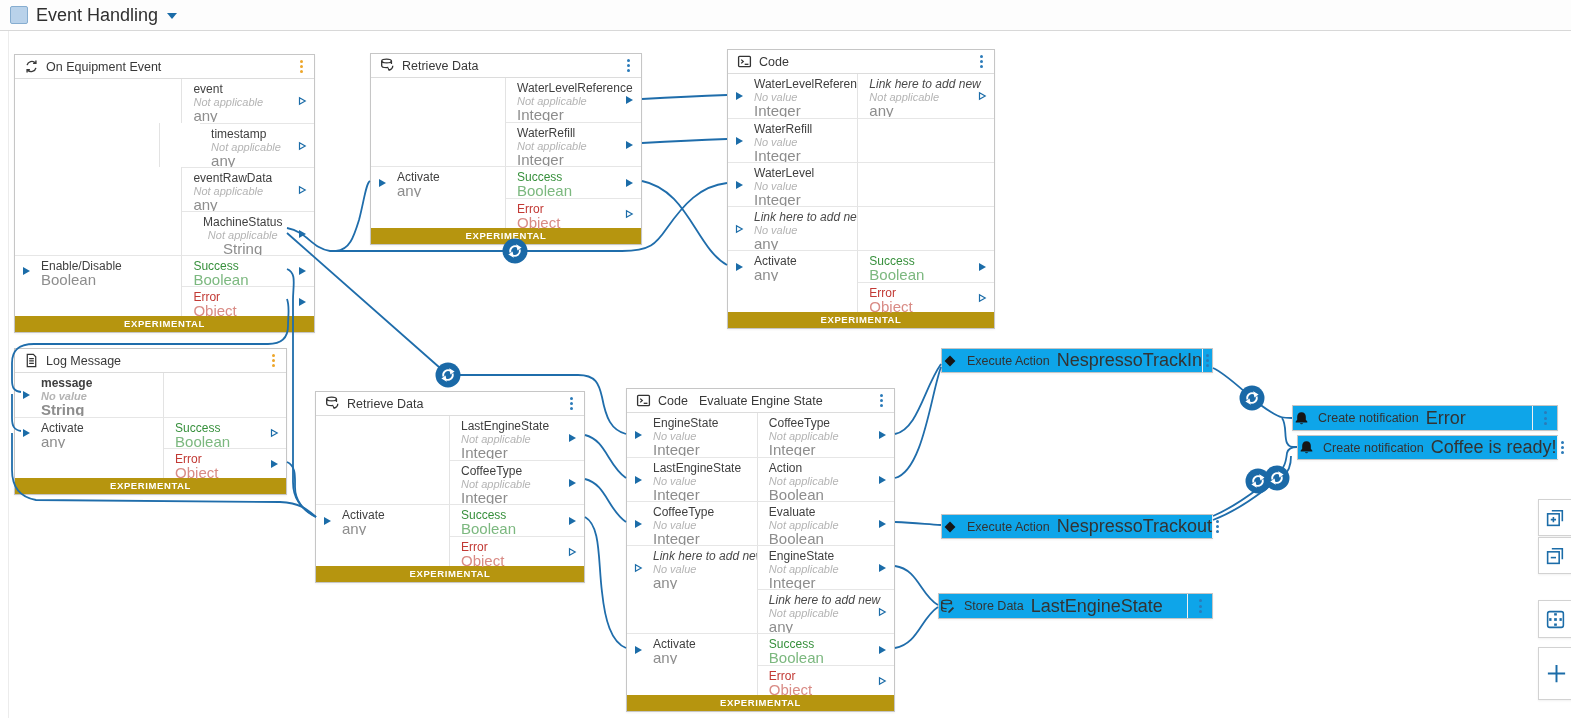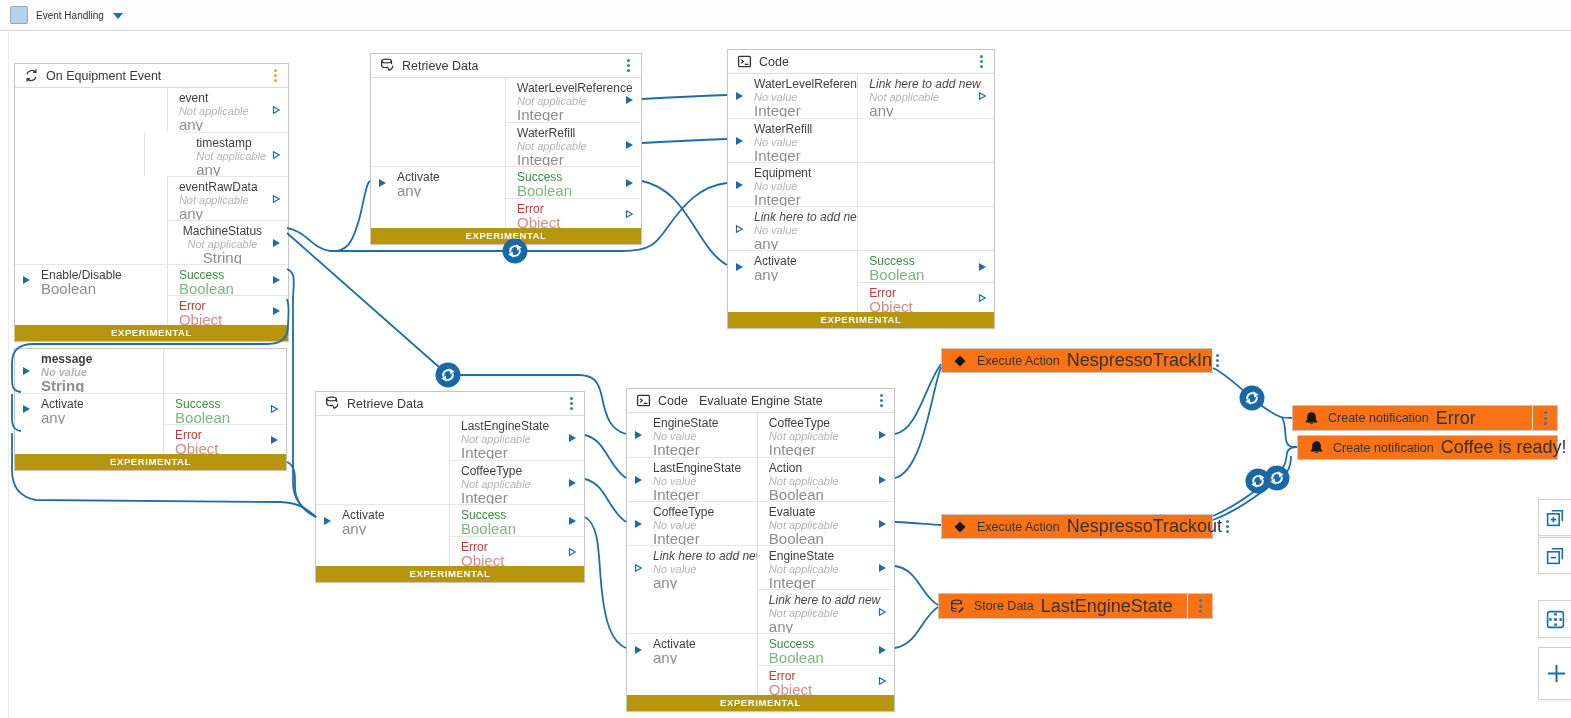--- a/index.html
+++ b/index.html
@@ -7,21 +7,21 @@
     width:1571px;height:718px;position:relative;overflow:hidden;
     background:#ffffff;font-family:"Liberation Sans","DejaVu Sans",sans-serif;
     -webkit-font-smoothing:antialiased;
   }
   
   .topbar{
     position:absolute;left:0;top:0;width:100%;height:30px;background:#fdfdfd;
     border-bottom:1px solid #d8d8d8;display:flex;align-items:center;z-index:6;
   }
   .thumb{width:18px;height:18px;margin-left:10px;background:#b9d2ea;border:1px solid #86add0;border-radius:2px;box-sizing:border-box;}
-  .flow-title{margin-left:8px;font-size:10px;color:#2f2f2f;}
+  .flow-title{margin-left:8px;font-size:18px;color:#2f2f2f;}
   .caret{width:0;height:0;margin-left:9px;margin-top:2px;border-left:5px solid transparent;border-right:5px solid transparent;border-top:6px solid #1b6ca8;cursor:pointer;}
   .left-rule{position:absolute;left:8px;top:31px;bottom:0;width:1px;background:#ececec;z-index:1;}
   
   #wires{position:absolute;left:0;top:0;z-index:3;pointer-events:none;}
   
   #node-layer{position:absolute;left:0;top:0;width:100%;height:100%;z-index:2;}
   .node{
     position:absolute;background:#fff;border:1px solid #c6c6c6;box-sizing:border-box;
     box-shadow:0 1px 2px rgba(0,0,0,.05);
   }
@@ -49,22 +49,22 @@
   .tone-success .tp{color:#7cb87f;}
   .tone-error .nm{color:#c23934;}
   .tone-error .tp{color:#d98b85;}
   .port{position:absolute;top:50%;transform:translateY(-50%);line-height:0;cursor:crosshair;}
   .pin{left:7px;}
   .pout{right:7px;}
   .banner{height:16px;line-height:16px;background:#b6950f;color:#fff;font-size:9.5px;font-weight:bold;
     text-align:center;letter-spacing:.6px;}
   
   .action-node{
-    position:absolute;background:#f97316;border:1px solid #c6c6c6;box-sizing:border-box;
-    display:flex;align-items:center;padding-left:10px;box-shadow:0 1px 2px rgba(0,0,0,.05);
+    position:absolute;background:#0ea5e9;border:1px solid #c6c6c6;box-sizing:border-box;
+    display:flex;align-items:center;box-shadow:0 1px 2px rgba(0,0,0,.05);
   }
   .an-label{font-size:12.5px;color:#333;margin-left:9px;white-space:nowrap;}
   .an-value{font-size:18px;color:#333;margin-left:7px;white-space:nowrap;}
   .an-menu{margin-left:auto;align-self:stretch;display:flex;align-items:center;justify-content:center;width:24px;border-left:1px solid #f0f0f0;}
   
   .tool-btn{
     position:absolute;left:1538px;width:40px;background:#fff;border:1px solid #d2d2d2;
     box-sizing:border-box;display:flex;align-items:center;z-index:6;cursor:pointer;
     box-shadow:0 1px 2px rgba(0,0,0,.06);
   }
@@ -75,21 +75,21 @@
 
 <div class="topbar">
   <span class="thumb"></span>
   <span class="flow-title">Event Handling</span>
   <span class="caret"></span>
 </div>
 
 <div class="left-rule"></div>
 
 <div id="node-layer">
-    <div class="node" style="left: 14px; top: 63px; width: 275px;">
+    <div class="node" style="left: 14px; top: 54px; width: 301px;">
       <div class="node-header">
         <span class="nicon">
           <svg width="15" height="15" viewBox="0 0 16 16" fill="none" stroke="#3a3a3a" stroke-width="1.5">
             <path d="M3.3 6.6 A5.2 5.2 0 0 1 12.2 4.3"></path>
             <path d="M12.7 1.6 v3 h-3"></path>
             <path d="M12.7 9.4 A5.2 5.2 0 0 1 3.8 11.7"></path>
             <path d="M3.3 14.4 v-3 h3"></path>
           </svg>
         </span>
         <span class="ntitle">On Equipment Event</span>
@@ -316,21 +316,21 @@
           </div>
         </div>
         <div class="cell cr bt" style="width: 51%;"></div>
       </div>
       <div class="nrow" style="height: 44px;">
         <div class="cell cl bt" style="width: 49%;">
           <span class="port pin"><svg width="9" height="10" viewBox="0 0 9 10">
               <polygon points="1,1 8,5 1,9" fill="#1b6ca8"></polygon>
             </svg></span>
           <div class="tb">
-            <div class="nm">Equipment</div>
+            <div class="nm">WaterLevel</div>
             <div class="vl">No value</div>
             <div class="tp">Integer</div>
           </div>
         </div>
         <div class="cell cr bt" style="width: 51%;"></div>
       </div>
       <div class="nrow" style="height: 44px;">
         <div class="cell cl bt" style="width: 49%;">
           <span class="port pin"><svg width="9" height="10" viewBox="0 0 9 10">
               <polygon points="1.5,1.8 7.2,5 1.5,8.2" fill="#fff" stroke="#1b6ca8" stroke-width="1.2"></polygon>
@@ -371,20 +371,35 @@
             </svg></span>
           <div class="tb tone-error">
             <div class="nm">Error</div>
             <div class="tp">Object</div>
           </div>
         </div>
       </div>
       <div class="banner">EXPERIMENTAL</div>
     </div>
     <div class="node" style="left: 14px; top: 348px; width: 273px;">
+      <div class="node-header">
+        <span class="nicon">
+          <svg width="15" height="15" viewBox="0 0 16 16" fill="none" stroke="#333" stroke-width="1.3">
+            <path d="M3.5 1.5 h6.5 l2.5 2.5 v10.5 h-9 z"></path>
+            <path d="M5.5 6 h5 M5.5 8.5 h5 M5.5 11 h5"></path>
+          </svg>
+        </span>
+        <span class="ntitle">Log Message</span>
+        <span class="spacer"></span>
+        <span class="dots dots-orange">
+          <i></i>
+          <i></i>
+          <i></i>
+        </span>
+      </div>
       <div class="nrow" style="height: 44px; font-weight: bold;">
         <div class="cell cl" style="width: 55%;">
           <span class="port pin"><svg width="9" height="10" viewBox="0 0 9 10">
               <polygon points="1,1 8,5 1,9" fill="#1b6ca8"></polygon>
             </svg></span>
           <div class="tb">
             <div class="nm">message</div>
             <div class="vl">No value</div>
             <div class="tp">String</div>
           </div>

